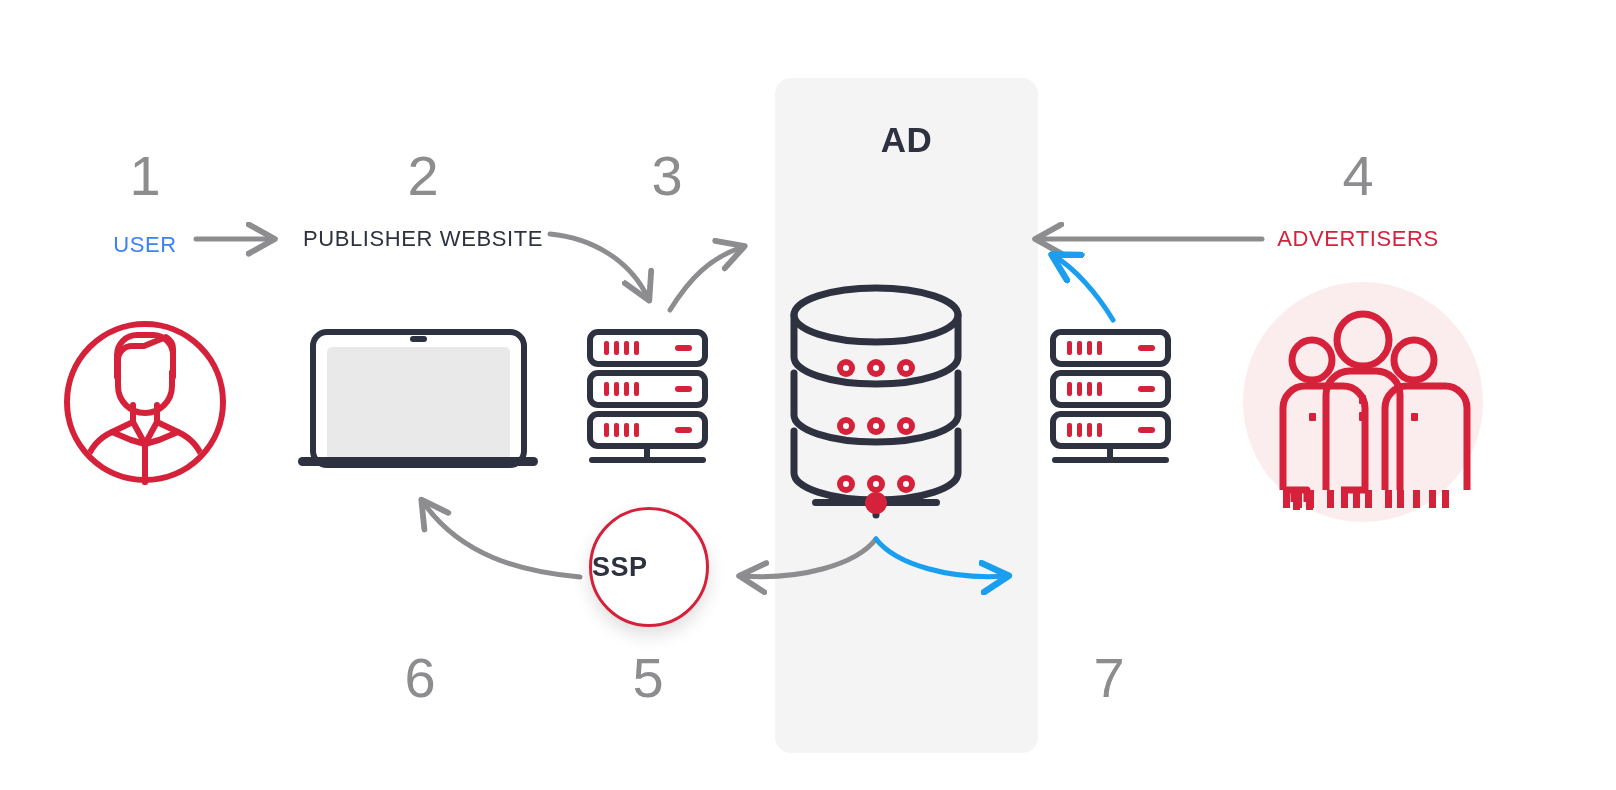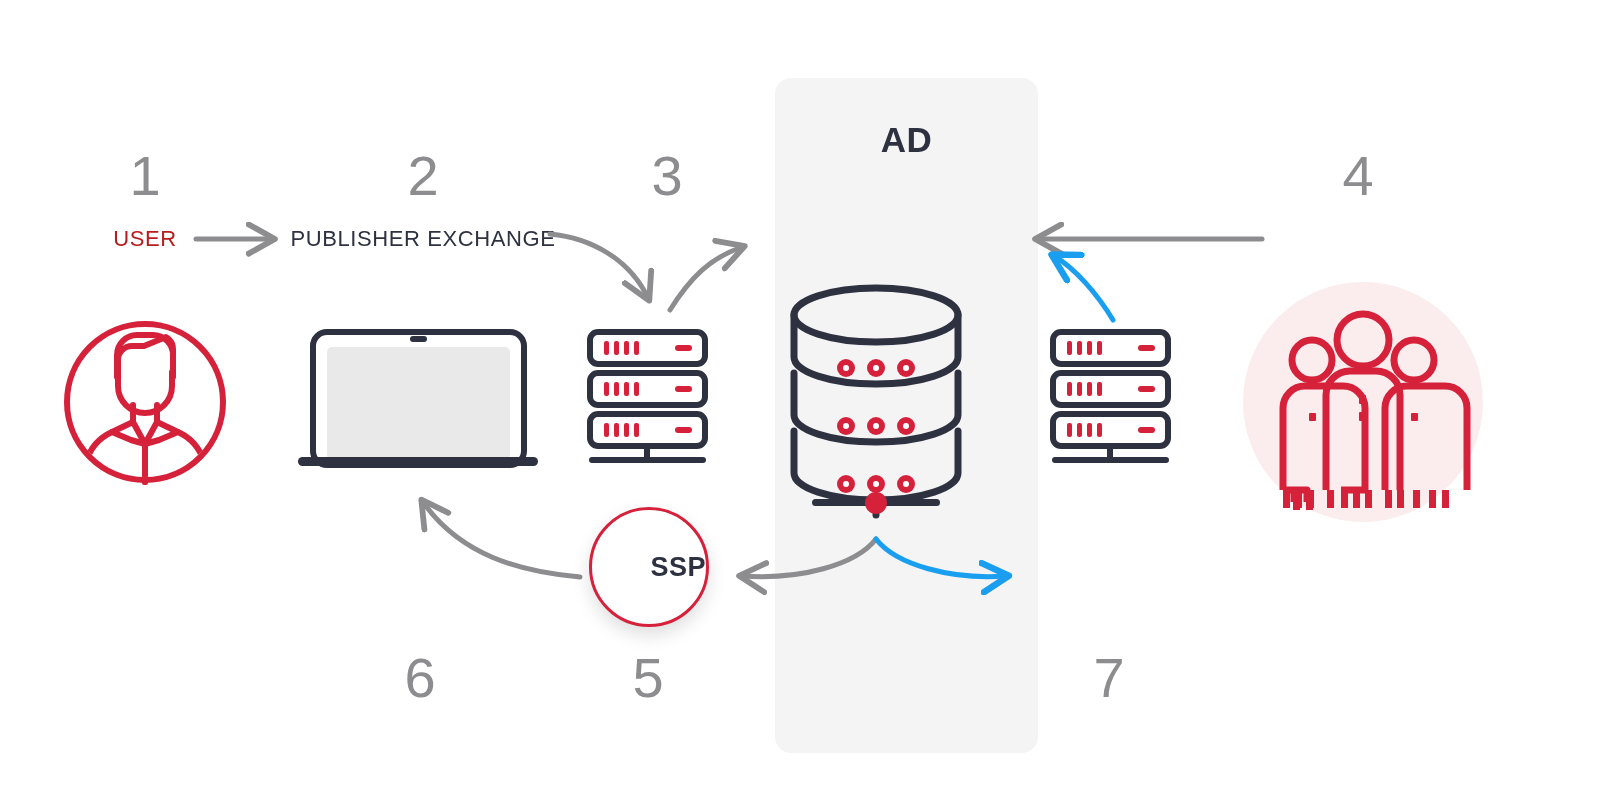--- a/index.html
+++ b/index.html
@@ -34,28 +34,28 @@
   .n4{left:1313px;top:128px;}
   .n5{left:603px;top:630px;}
   .n6{left:375px;top:630px;}
   .n7{left:1064px;top:630px;}
 
   
   .lbl{
     position:absolute;font-size:22px;letter-spacing:.6px;
     white-space:nowrap;text-align:center;
   }
-  .lbl-user{left:60px;top:206px;width:170px;color:#b91c1c;text-align:center;}
+  .lbl-user{left:60px;top:212px;width:170px;color:#3b82f6;text-align:center;}
   .lbl-pub{left:290px;top:206px;width:266px;color:#2e3140;}
   .lbl-adv{left:1253px;top:206px;width:210px;color:#d6213b;}
 
   
   .circle{
     position:absolute;border-radius:50%;background:#ffffff;
-    display:flex;align-items:center;justify-content:flex-end;
+    display:flex;align-items:center;justify-content:flex-start;
     font-weight:bold;font-size:27px;color:#2e3140;letter-spacing:.5px;
     box-shadow:0 8px 18px rgba(0,0,0,.13);
   }
   .c-ssp{left:589px;top:487px;width:114px;height:114px;border:3px solid #d6213b;}
   .c-dsp{left:1053px;top:487px;width:114px;height:114px;border:3px solid #1a9ef0;}
 
   
   .layer{position:absolute;left:0;top:0;width:1616px;height:790px;}
 </style>
 </head>
@@ -70,21 +70,22 @@
 
   <div class="num n1">1</div>
   <div class="num n2">2</div>
   <div class="num n3">3</div>
   <div class="num n4">4</div>
   <div class="num n5">5</div>
   <div class="num n6">6</div>
   <div class="num n7">7</div>
 
   <div class="lbl lbl-user">USER</div>
-  <div class="lbl lbl-pub">PUBLISHER EXCHANGE</div>
+  <div class="lbl lbl-pub">PUBLISHER WEBSITE</div>
+  <div class="lbl lbl-adv">ADVERTISERS</div>
 
   <svg class="layer" viewBox="0 0 1616 790">
 
     <g>
       <circle cx="145" cy="382" r="78" fill="#ffffff" stroke="#d6213b" stroke-width="6"></circle>
       <clipPath id="avClip">
           <circle cx="145" cy="382" r="75"></circle>
         </clipPath>
       <g clip-path="url(#avClip)" fill="none" stroke="#d6213b" stroke-width="6" stroke-linecap="round" stroke-linejoin="round">
 

